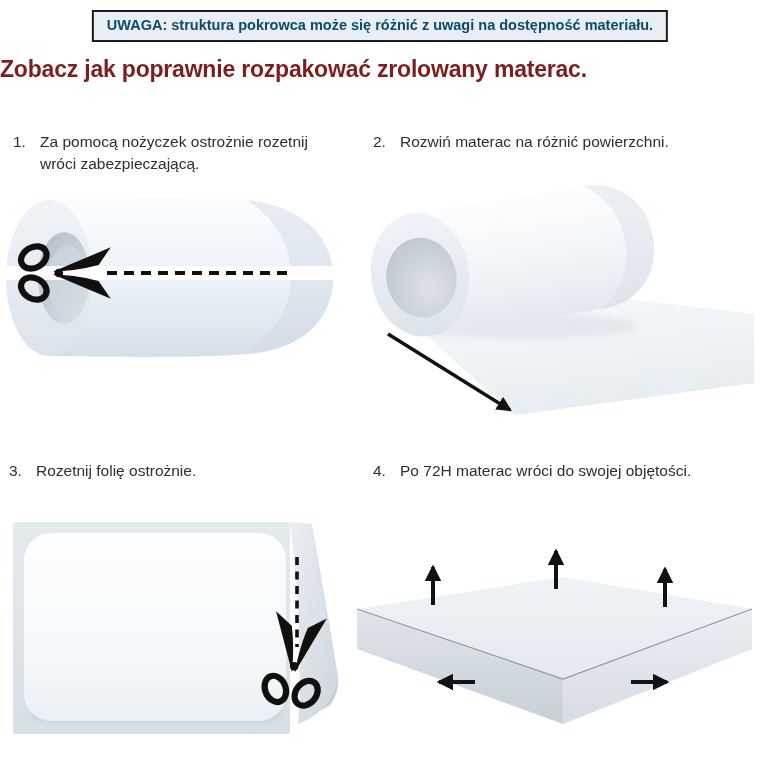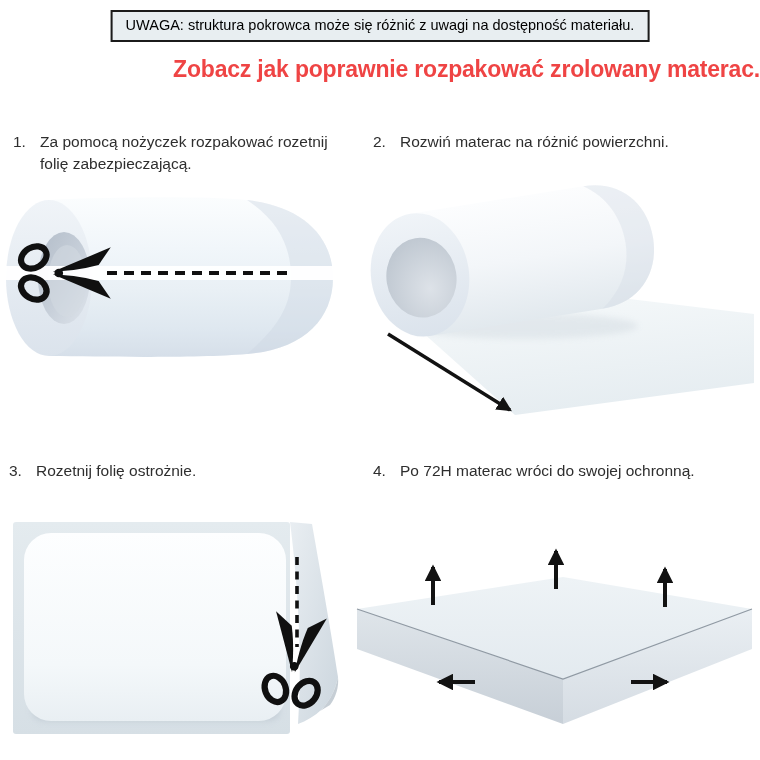--- a/index.html
+++ b/index.html
@@ -3,26 +3,26 @@
 <meta charset="utf-8">
 <style>
   html,body{margin:0;padding:0;}
   body{
     width:760px;height:760px;background:#ffffff;position:relative;overflow:hidden;
     font-family:"Liberation Sans","DejaVu Sans",sans-serif;
   }
   .notice{
     position:absolute;top:10px;left:50%;transform:translateX(-50%);
     background:#e8eef1;border:2px solid #1b1b1b;
-    padding:4px 13px;font-weight:normal;font-size:14.5px;color:#000000;
+    padding:4px 13px;font-weight:bold;font-size:14.5px;color:#0c4a6e;
     white-space:nowrap;line-height:1.35;
   }
   .title{
-    position:absolute;top:56px;left:0;width:100%;text-align:right;
-    font-size:23px;font-weight:bold;color:#ef4444;letter-spacing:-0.2px;
+    position:absolute;top:56px;left:0;width:100%;text-align:left;
+    font-size:23px;font-weight:bold;color:#7f1d1d;letter-spacing:-0.2px;
   }
   .step-label{
     position:absolute;display:flex;font-size:15.5px;color:#2e2e2e;line-height:1.42;
   }
   .step-num{width:27px;flex:none;}
   .step-text{flex:1;}
   .illu{position:absolute;}
   #s1{left:13px;top:131px;width:335px;}
   #s2{left:373px;top:131px;width:382px;}
   #s3{left:9px;top:460px;width:330px;}
@@ -107,33 +107,33 @@
     </g>
   </defs>
 </svg>
 
 <div class="notice">UWAGA: struktura pokrowca może się różnić z uwagi na dostępność materiału.</div>
 
 <div class="title">Zobacz jak poprawnie rozpakować zrolowany materac.</div>
 
 <div class="step-label" id="s1">
   <span class="step-num">1.</span>
-  <span class="step-text">Za pomocą nożyczek rozpakować rozetnij folię zabezpieczającą.</span>
+  <span class="step-text">Za pomocą nożyczek ostrożnie rozetnij wróci zabezpieczającą.</span>
 </div>
 <div class="step-label" id="s2">
   <span class="step-num">2.</span>
   <span class="step-text">Rozwiń materac na różnić powierzchni.</span>
 </div>
 <div class="step-label" id="s3">
   <span class="step-num">3.</span>
   <span class="step-text">Rozetnij folię ostrożnie.</span>
 </div>
 <div class="step-label" id="s4">
   <span class="step-num">4.</span>
-  <span class="step-text">Po 72H materac wróci do swojej ochronną.</span>
+  <span class="step-text">Po 72H materac wróci do swojej objętości.</span>
 </div>
 
 <svg class="illu" id="i1" width="336" height="192" viewBox="0 0 336 192">
   <path d="M47,14 C110,11 200,10 245,14 C300,20 331,50 331,92 C331,134 300,164 245,168 C200,172 110,171 47,170 Z" fill="url(#gRollBody)"></path>
   <path d="M245,14 C300,20 331,50 331,92 C331,134 300,164 245,168 C278,140 289,118 289,91 C289,58 274,33 245,14 Z" fill="#ccd7e2" opacity="0.42"></path>
   <ellipse cx="47" cy="92" rx="43" ry="78" fill="url(#gRollCap)"></ellipse>
   <ellipse cx="62" cy="92" rx="26" ry="46" fill="url(#gHole)"></ellipse>
   <ellipse cx="65" cy="95" rx="19" ry="36" fill="#d3dae2" opacity="0.55"></ellipse>
   <rect x="0" y="80" width="336" height="14" fill="#ffffff" opacity="0.95"></rect>
   <line x1="105" y1="87" x2="289" y2="87" stroke="#101010" stroke-width="4" stroke-dasharray="10 7"></line>

